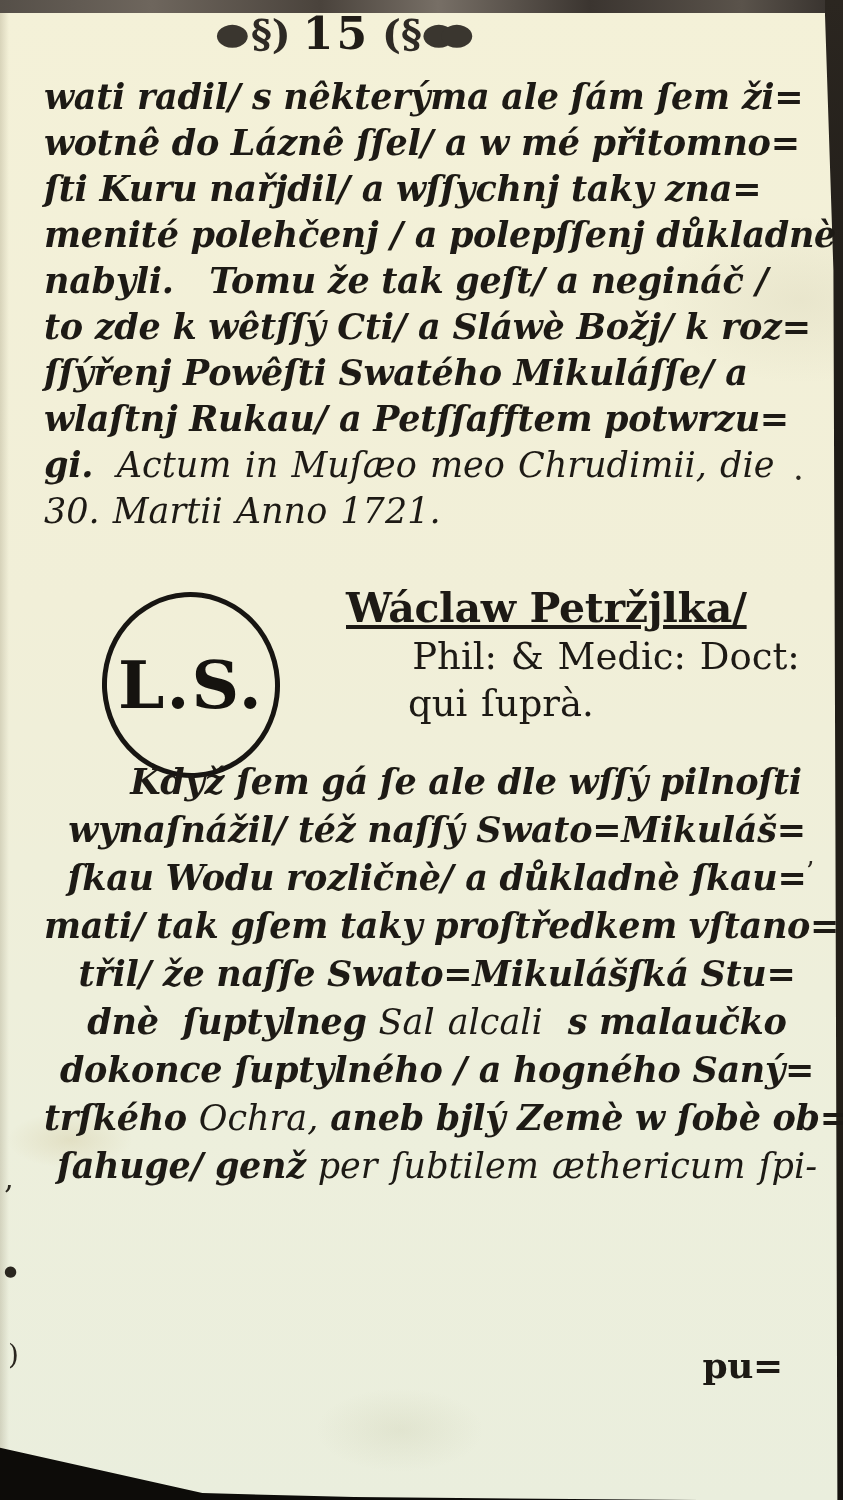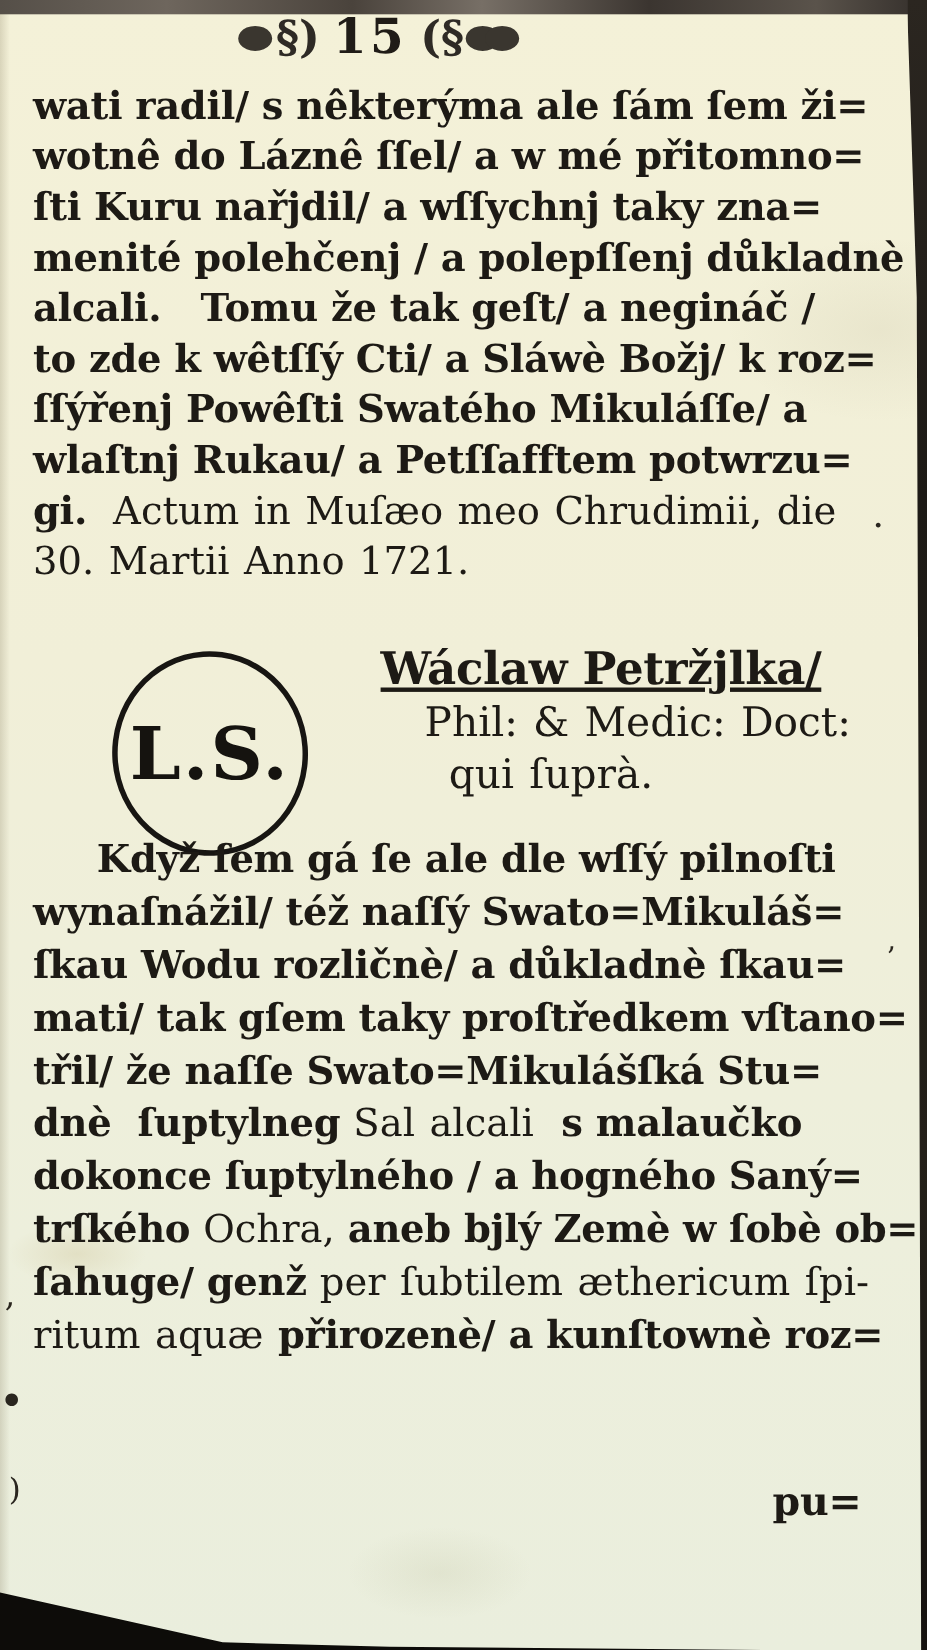--- a/index.html
+++ b/index.html
@@ -33,37 +33,37 @@
   .header{
     position:absolute;top:12px;left:0;width:826px;
     display:flex;justify-content:center;align-items:center;gap:6px;
     transform:translateX(-70px);
     color:#34302a;
   }
   .blob{font-size:30px;line-height:30px;color:#3a362f;transform:scaleX(1.35);}
   .blob.double{letter-spacing:-13px;padding-right:13px;}
   .orn{font-size:40px;line-height:40px;font-weight:600;color:#2e2a25;}
   .pagenum{font-size:44px;line-height:44px;font-weight:600;letter-spacing:3px;margin:0 6px;color:#201c17;}
-  .para{position:absolute;left:30px;width:786px;color:#1d1a15;}
+  .para{position:absolute;left:44px;width:786px;color:#1d1a15;font-style:italic;}
   .p1{top:74px;}
   .p2{top:758px;}
   .tline{white-space:pre;line-height:46px;font-size:35px;}
-  .p2 .tline{line-height:48px;}
+  .p2 .tline{line-height:48px;text-align:center;}
   .bl{font-family:"DejaVu Serif",serif;font-weight:700;letter-spacing:-0.3px;}
   .ant{font-family:"DejaVu Serif",serif;font-weight:400;letter-spacing:0;word-spacing:2px;}
   .seal{
     position:absolute;left:102px;top:592px;width:168px;height:176px;
     border:5px solid #171512;border-radius:50%;
     transform:rotate(-4deg);
     display:flex;align-items:center;justify-content:center;
   }
   .sealtext{font-size:66px;font-weight:600;color:#15130f;letter-spacing:2px;transform:rotate(4deg);}
   .signature{position:absolute;left:346px;top:583px;width:480px;color:#1d1a15;}
   .sig-name{font-size:41px;line-height:50px;text-decoration:underline;}
-  .sig-title{font-size:37px;line-height:48px;margin-left:40px;}
+  .sig-title{font-size:37px;line-height:48px;margin-left:40px;text-align:center;}
   .sig-sub{font-size:37px;line-height:46px;margin-left:62px;}
   .catchword{position:absolute;top:1344px;right:60px;font-size:36px;color:#1d1a15;text-align:right;}
   .mark{position:absolute;color:#2a261f;}
 </style>
 </head>
 <body>
 
 <div class="page">
   <div class="edge-top"></div>
   <div class="edge-right"></div>
@@ -75,21 +75,21 @@
     <span class="pagenum">15</span>
     <span class="orn">(§</span>
     <span class="blob double">●●</span>
   </div>
 
   <div class="para p1">
       <div class="tline"><span class="bl">wati radil/ s nêkterýma ale ſám ſem ži=</span></div>
       <div class="tline"><span class="bl">wotnê do Láznê ſſel/ a w mé přitomno=</span></div>
       <div class="tline"><span class="bl">ſti Kuru nařjdil/ a wſſychnj taky zna=</span></div>
       <div class="tline"><span class="bl">menité polehčenj / a polepſſenj důkladnè</span></div>
-      <div class="tline"><span class="bl">alcali.   Tomu že tak geſt/ a negináč /</span></div>
+      <div class="tline"><span class="bl">nabyli.   Tomu že tak geſt/ a negináč /</span></div>
       <div class="tline"><span class="bl">to zde k wêtſſý Cti/ a Sláwè Božj/ k roz=</span></div>
       <div class="tline"><span class="bl">ſſýřenj Powêſti Swatého Mikuláſſe/ a</span></div>
       <div class="tline"><span class="bl">wlaſtnj Rukau/ a Petſſafftem potwrzu=</span></div>
       <div class="tline"><span class="bl">gi.  </span><span class="ant">Actum in Muſæo meo Chrudimii, die</span></div>
       <div class="tline"><span class="ant">30. Martii Anno 1721.</span></div>
     </div>
 
   <div class="seal">
     <span class="sealtext">L.S.</span>
   </div>
@@ -103,21 +103,20 @@
   <div class="para p2">
       <div class="tline" style="padding-left: 58px;"><span class="bl">Když ſem gá ſe ale dle wſſý pilnoſti</span></div>
       <div class="tline"><span class="bl">wynaſnážil/ též naſſý Swato=Mikuláš=</span></div>
       <div class="tline"><span class="bl">ſkau Wodu rozličnè/ a důkladnè ſkau=</span></div>
       <div class="tline"><span class="bl">mati/ tak gſem taky proſtředkem vſtano=</span></div>
       <div class="tline"><span class="bl">třil/ že naſſe Swato=Mikulášſká Stu=</span></div>
       <div class="tline"><span class="bl">dnè  ſuptylneg </span><span class="ant">Sal alcali </span><span class="bl"> s malaučko</span></div>
       <div class="tline"><span class="bl">dokonce ſuptylného / a hogného Saný=</span></div>
       <div class="tline"><span class="bl">trſkého </span><span class="ant">Ochra,</span><span class="bl"> aneb bjlý Zemè w ſobè ob=</span></div>
       <div class="tline"><span class="bl">ſahuge/ genž </span><span class="ant">per ſubtilem æthericum ſpi-</span></div>
-      <div class="tline"><span class="ant">ritum aquæ </span><span class="bl">přirozenè/ a kunſtownè roz=</span></div>
     </div>
 
   <div class="catchword bl">pu=</div>
 
   <div id="margin-marks">
       <span class="mark" style="left: 793px; top: 448px; font-size: 34px;">.</span>
       <span class="mark" style="left: 806px; top: 856px; font-size: 26px;">’</span>
       <span class="mark" style="left: 4px; top: 1160px; font-size: 30px;">‚</span>
       <span class="mark" style="left: 4px; top: 1262px; font-size: 15px;">●</span>
       <span class="mark" style="left: 8px; top: 1338px; font-size: 28px;">)</span>

